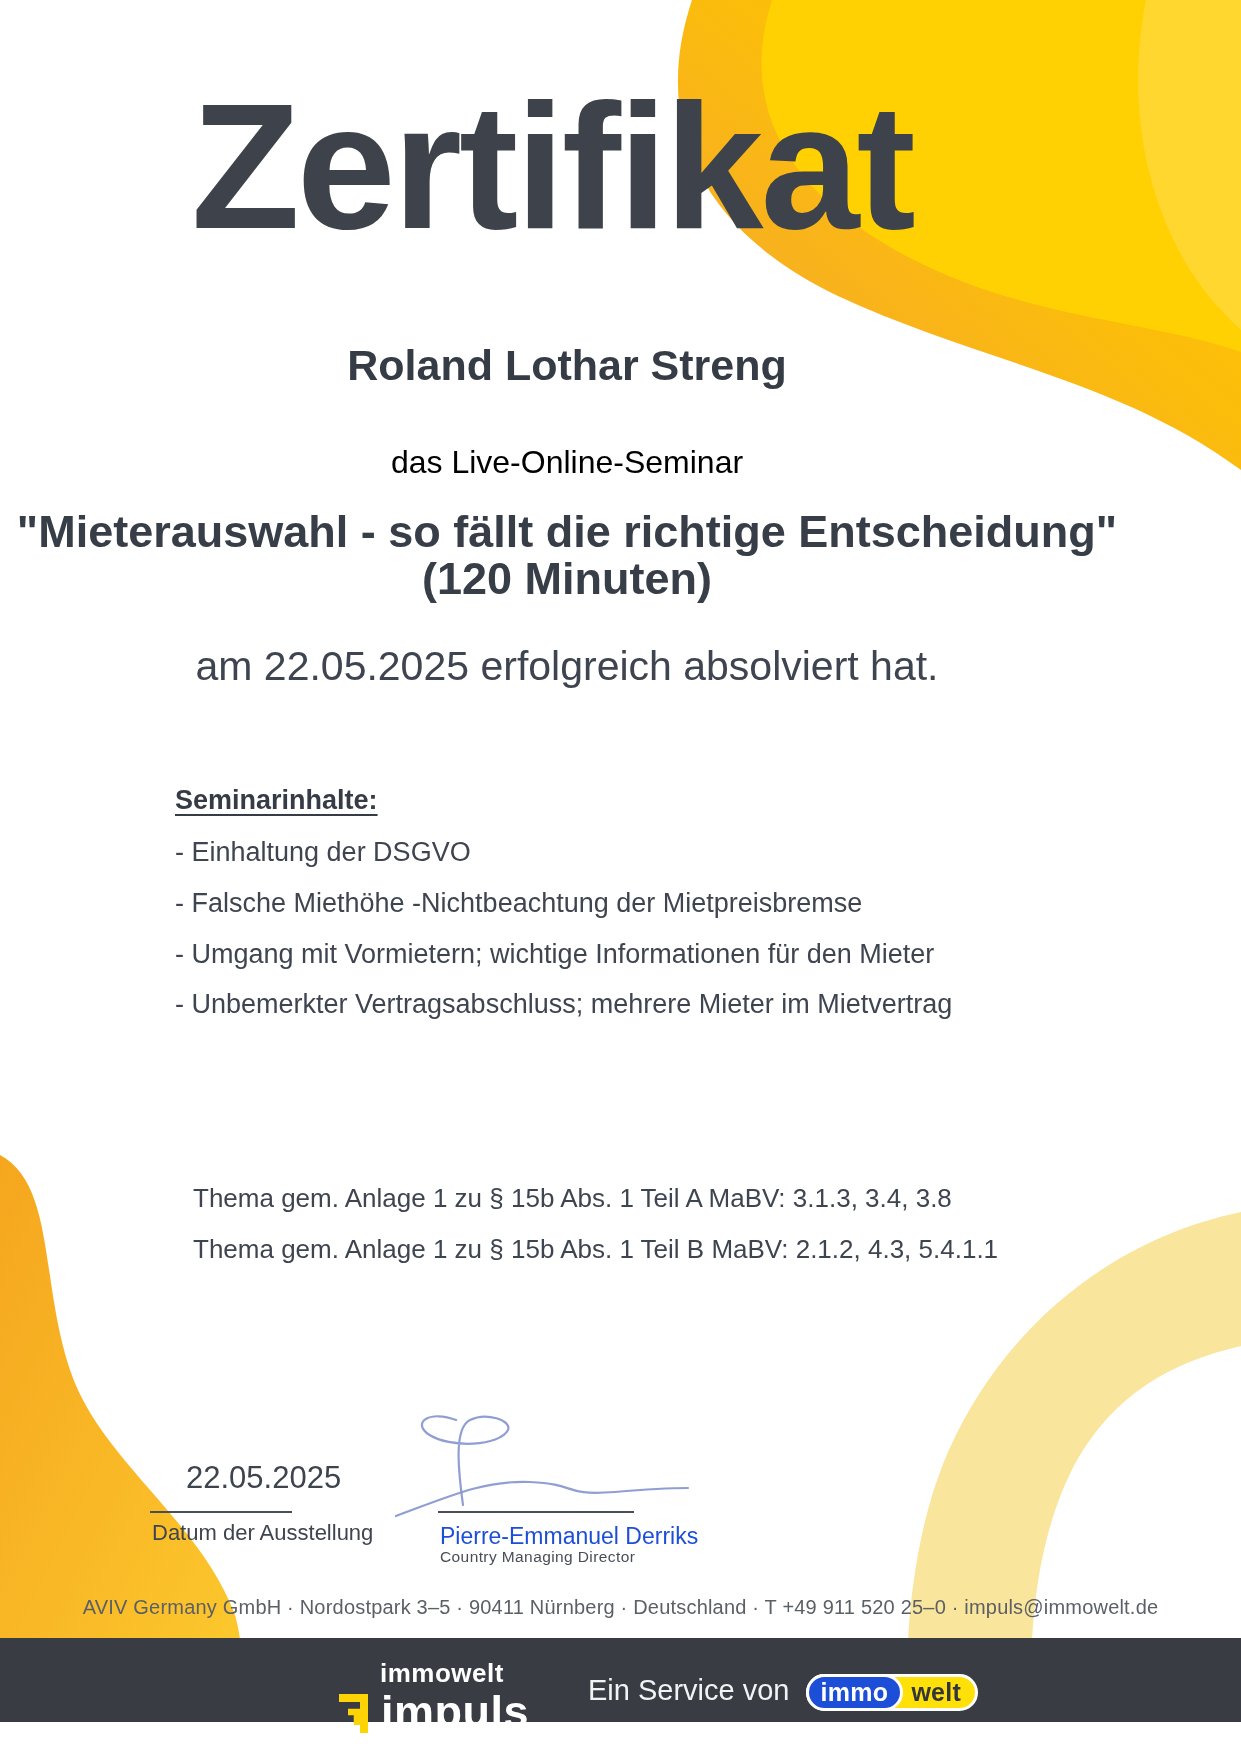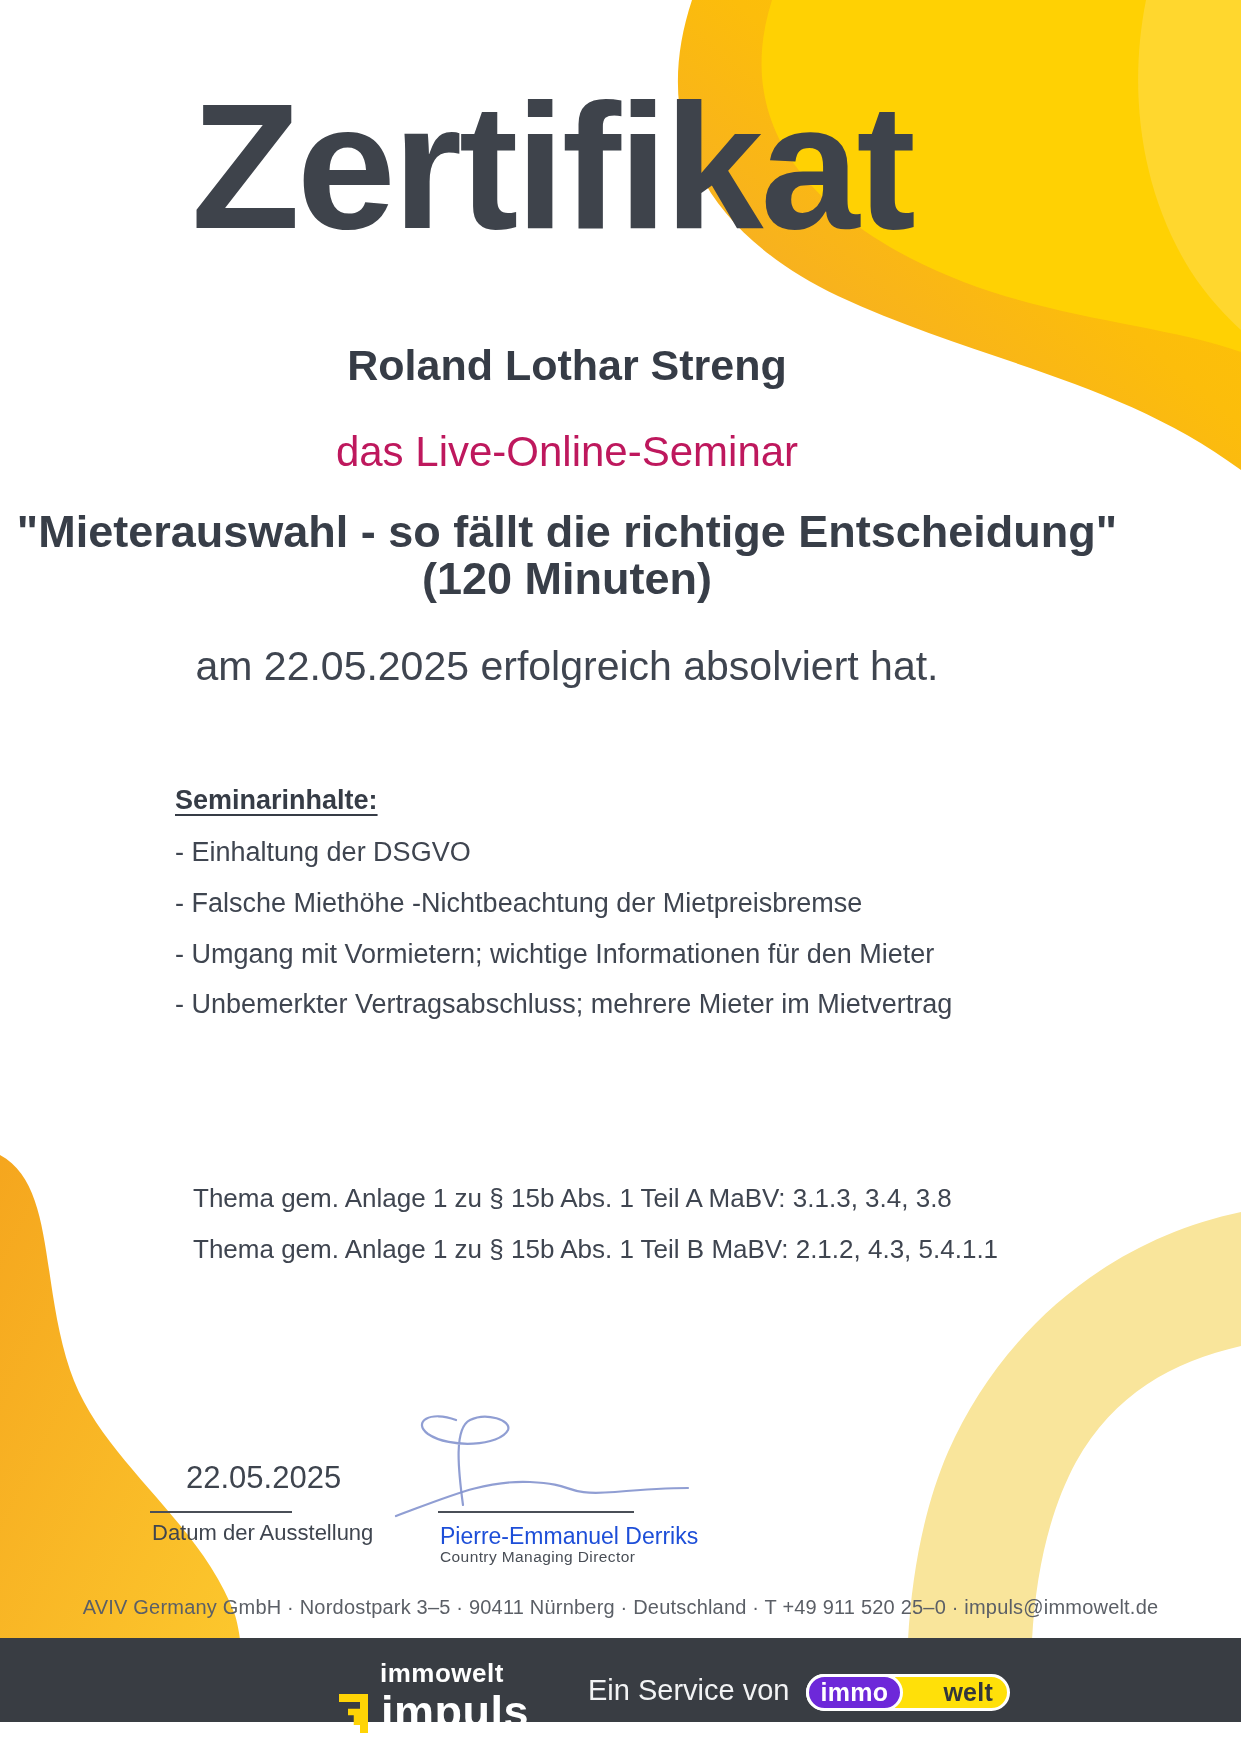--- a/index.html
+++ b/index.html
@@ -13,21 +13,21 @@
   .content{position:absolute;inset:0;z-index:1;}
 
   .cert-title{
     position:absolute;top:78px;left:0;width:1104px;margin:0;
     text-align:center;font-size:178px;line-height:1;font-weight:bold;
     letter-spacing:-3px;color:#3e434b;white-space:nowrap;
   }
   .center-col{position:absolute;left:0;top:0;width:1134px;text-align:center;}
   .center-col p{margin:0;position:absolute;width:100%;left:0;}
   .recipient{top:341px;font-size:43px;font-weight:bold;color:#363c46;}
-  .intro{top:428px;font-size:42px;color:#be185d;}
+  .intro{top:444px;font-size:32px;color:#000000;}
   .seminar-title{top:509px;font-size:45px;font-weight:bold;color:#383e48;line-height:1.04;}
   .seminar-title span{display:block;}
   .completion{top:643px;font-size:41px;color:#3f4550;}
 
   .contents{position:absolute;left:175px;top:786px;}
   .contents h2{
     margin:0;font-size:27px;font-weight:bold;color:#363c46;
     text-decoration:underline;text-underline-offset:5px;text-decoration-thickness:2px;
     line-height:28px;
   }
@@ -51,25 +51,25 @@
 
   .bar{position:absolute;left:0;top:1638px;width:100%;height:84px;background:#393d43;}
   .impuls-logo{position:absolute;left:338px;top:22px;color:#ffffff;}
   .impuls-top{margin-left:42px;font-size:26px;font-weight:bold;letter-spacing:.5px;line-height:26px;}
   .impuls-row{display:flex;align-items:center;gap:7px;margin-top:4px;}
   .impuls-word{font-size:45px;font-weight:bold;letter-spacing:.5px;line-height:44px;}
   .service-row{position:absolute;left:588px;top:36px;display:flex;align-items:flex-start;gap:16px;height:40px;}
   .service-text{color:#f2f3f4;font-size:29px;white-space:nowrap;}
   .iw-pill{display:flex;align-items:stretch;background:#ffe009;border:3px solid #ffffff;
     border-radius:22px;height:37px;box-sizing:border-box;overflow:visible;}
-  .iw-immo{display:flex;align-items:center;background:#6d28d9;border:3px solid #ffffff;
+  .iw-immo{display:flex;align-items:center;background:#1d4ed8;border:3px solid #ffffff;
     border-radius:20px;margin:-3px 0 -3px -3px;padding:0 12px;height:37px;box-sizing:border-box;
     color:#ffffff;font-size:25px;font-weight:bold;letter-spacing:.3px;}
   .iw-welt{display:flex;align-items:center;padding:0 14px 0 8px;color:#33373c;
-    font-size:25px;font-weight:bold;letter-spacing:.3px;margin-left:32px;}
+    font-size:25px;font-weight:bold;letter-spacing:.3px;}
 </style>
 </head>
 <body>
 
 <div class="page">
 
   <svg class="deco" viewBox="0 0 1241 1756" aria-hidden="true">
     <defs>
       <linearGradient id="gTop" x1="0" y1="1" x2="1" y2="0">
         <stop offset="0" stop-color="#F2A337"></stop>

